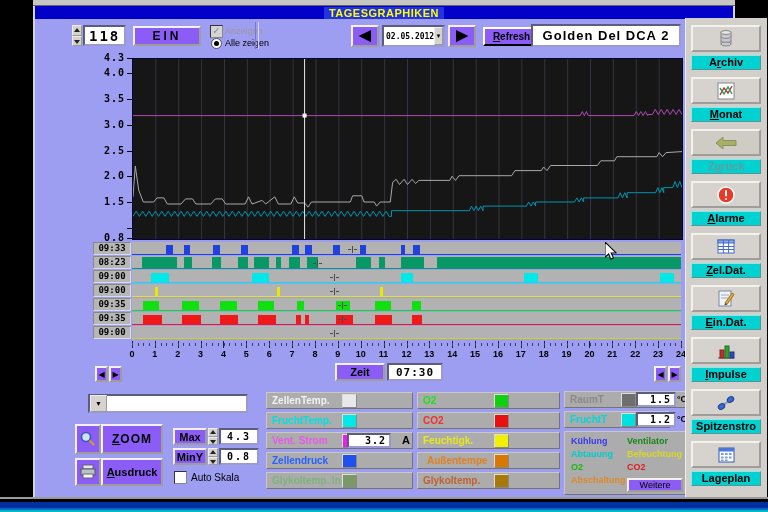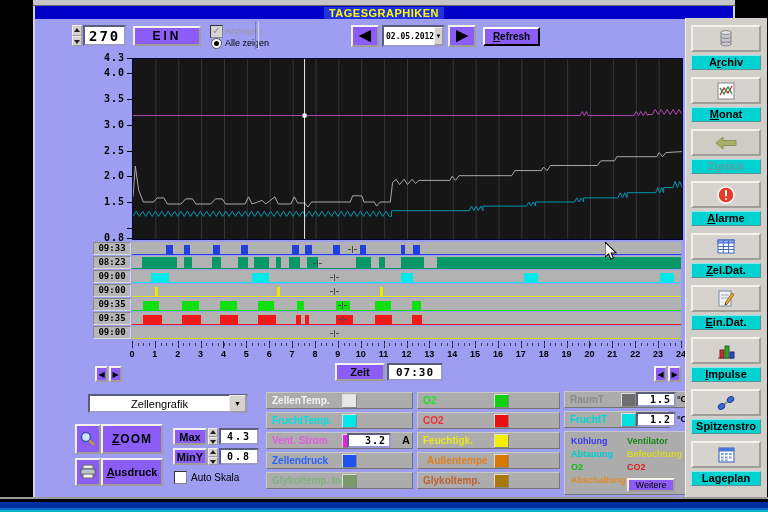--- a/index.html
+++ b/index.html
@@ -74,21 +74,21 @@
     </div>
 
     <div class="spinner" style="left:39px;top:25px;height:21px;">
       <span class="sb">
           <i class="tri-up"></i>
         </span>
       <span class="sb">
           <i class="tri-dn"></i>
         </span>
     </div>
-    <div class="inset mono" style="left:50px;top:25px;width:43px;height:21px;font-size:14px;font-weight:bold;letter-spacing:2px;padding-left:4px;">270</div>
+    <div class="inset mono" style="left:50px;top:25px;width:43px;height:21px;font-size:14px;font-weight:bold;letter-spacing:2px;padding-left:4px;">118</div>
     <div class="btn" style="left:100px;top:26px;width:68px;height:20px;font-size:12px;font-weight:bold;letter-spacing:3px;">EIN</div>
 
     <span class="chk" style="left:177px;top:25px;background:#d4d4d4;color:#8a8a8a;">✓</span>
     <span class="glabel" style="position:absolute;left:192px;top:26px;color:#9a9a9a;">Anzeigen</span>
     <span class="radio" style="left:178px;top:38px;">
         <i class="dot"></i>
       </span>
     <span class="glabel" style="position:absolute;left:192px;top:38px;color:#000;">Alle zeigen</span>
 
     <div style="position:absolute;left:222px;top:22px;width:2px;height:27px;border-left:1px solid #7a7ac8;border-right:1px solid #d8d8ff;"></div>
@@ -97,20 +97,21 @@
       <span style="margin-top:-2px;">◀</span>
     </div>
     <div class="inset" style="left:349px;top:25px;width:63px;height:22px;">
       <span class="mono" style="font-size:8px;font-weight:bold;padding-left:2px;flex:1;">02.05.2012</span>
       <span style="width:11px;height:16px;background:#d6d3ce;border:1px outset #eee;font-size:6px;text-align:center;line-height:16px;">▼</span>
     </div>
     <div class="btn" style="left:415px;top:25px;width:28px;height:22px;font-size:15px;font-weight:bold;">
       <span style="margin-top:-2px;">▶</span>
     </div>
     <div class="btn" style="left:450px;top:27px;width:57px;height:19px;font-size:10px;font-weight:bold;border-color:#fff #333 #333 #fff;"><u>R</u>efresh</div>
+    <div class="inset" style="left:498px;top:24px;width:150px;height:23px;justify-content:center;font-size:13px;font-weight:bold;letter-spacing:1px;">Golden Del DCA 2</div>
 
     <div id="plotbg">
       <svg id="plot" width="549" height="180" viewBox="0 0 549 180">
           <line x1="22.875" y1="0" x2="22.875" y2="180" stroke="#34343e" stroke-width="1"></line>
           <line x1="45.75" y1="0" x2="45.75" y2="180" stroke="#34343e" stroke-width="1"></line>
           <line x1="68.625" y1="0" x2="68.625" y2="180" stroke="#34343e" stroke-width="1"></line>
           <line x1="91.5" y1="0" x2="91.5" y2="180" stroke="#34343e" stroke-width="1"></line>
           <line x1="114.375" y1="0" x2="114.375" y2="180" stroke="#34343e" stroke-width="1"></line>
           <line x1="137.25" y1="0" x2="137.25" y2="180" stroke="#34343e" stroke-width="1"></line>
           <line x1="160.125" y1="0" x2="160.125" y2="180" stroke="#34343e" stroke-width="1"></line>
@@ -301,21 +302,20 @@
       </div>
 
     <div class="btn navbtn" style="left:62px;top:366px;">◀</div>
     <div class="btn navbtn" style="left:76px;top:366px;">▶</div>
     <div class="btn" style="left:302px;top:363px;width:50px;height:18px;font-size:11px;font-weight:bold;">Zeit</div>
     <div class="inset mono" style="left:354px;top:363px;width:56px;height:18px;justify-content:center;font-size:11px;font-weight:bold;letter-spacing:1px;">07:30</div>
     <div class="btn navbtn" style="left:621px;top:366px;">◀</div>
     <div class="btn navbtn" style="left:635px;top:366px;">▶</div>
 
     <div class="inset" style="left:55px;top:394px;width:160px;height:19px;">
-      <span style="flex:1;text-align:center;font-size:11px;">Zellengrafik</span>
       <span style="width:15px;height:15px;background:#d6d3ce;border:1px outset #eee;font-size:7px;text-align:center;line-height:15px;">▼</span>
     </div>
 
     <div class="btn" style="left:42px;top:424px;width:26px;height:30px;">
       <svg width="18" height="18" viewBox="0 0 18 18">
         <circle cx="7" cy="7" r="4.5" fill="#cfe4f2" stroke="#3858b8" stroke-width="1.6"></circle>
         <line x1="10.5" y1="10.5" x2="15" y2="15" stroke="#c8a030" stroke-width="2.4"></line>
       </svg>
     </div>
     <div class="btn" style="left:68px;top:424px;width:62px;height:30px;font-size:12px;font-weight:bold;letter-spacing:1px;"><u>Z</u>OOM</div>
@@ -409,21 +409,21 @@
     </div>
 
     <div style="position:absolute;left:531px;top:431px;width:122px;height:64px;background:#acacac;border:1px outset #c8c8c8;box-sizing:border-box;">
       <span class="stext" style="left: 6px; top: 4px; color: rgb(56, 56, 240);">Kühlung</span>
       <span class="stext" style="left: 6px; top: 17px; color: rgb(0, 204, 204);">Abtauung</span>
       <span class="stext" style="left: 6px; top: 30px; color: rgb(24, 184, 24);">O2</span>
       <span class="stext" style="left: 6px; top: 43px; color: rgb(224, 136, 40);">Abschaltung</span>
       <span class="stext" style="left: 62px; top: 4px; color: rgb(24, 136, 24);">Ventilator</span>
       <span class="stext" style="left: 62px; top: 17px; color: rgb(216, 216, 40);">Befeuchtung</span>
       <span class="stext" style="left: 62px; top: 30px; color: rgb(216, 32, 32);">CO2</span>
-      <span class="btn" style="left:62px;top:46px;width:48px;height:14px;font-size:9px;">Weitere</span>
+      <span class="btn" style="left:62px;top:46px;width:56px;height:14px;font-size:9px;">Weitere</span>
     </div>
 
     <div id="sidebar">
       <div class="sbtn" style="top:7px;">
         <svg width="20" height="19" viewBox="0 0 20 19">
           <rect x="5" y="3" width="10" height="12" fill="#c8c8d0" stroke="#888"></rect>
           <ellipse cx="10" cy="3.5" rx="5" ry="2" fill="#e4e4ea" stroke="#888"></ellipse>
           <path d="M5 7.5 a5 2 0 0 0 10 0 M5 11.5 a5 2 0 0 0 10 0" fill="none" stroke="#888"></path>
           <ellipse cx="10" cy="15" rx="5" ry="2" fill="#c8c8d0" stroke="#888"></ellipse>
         </svg>

